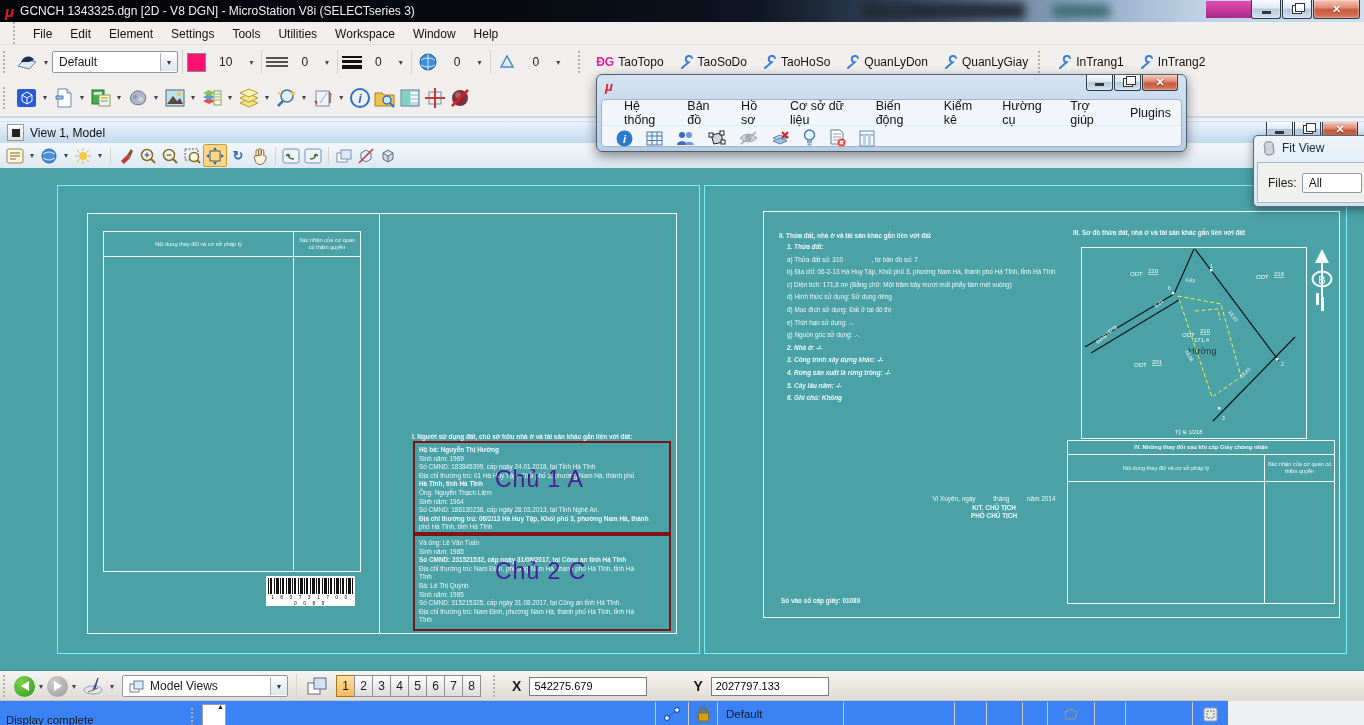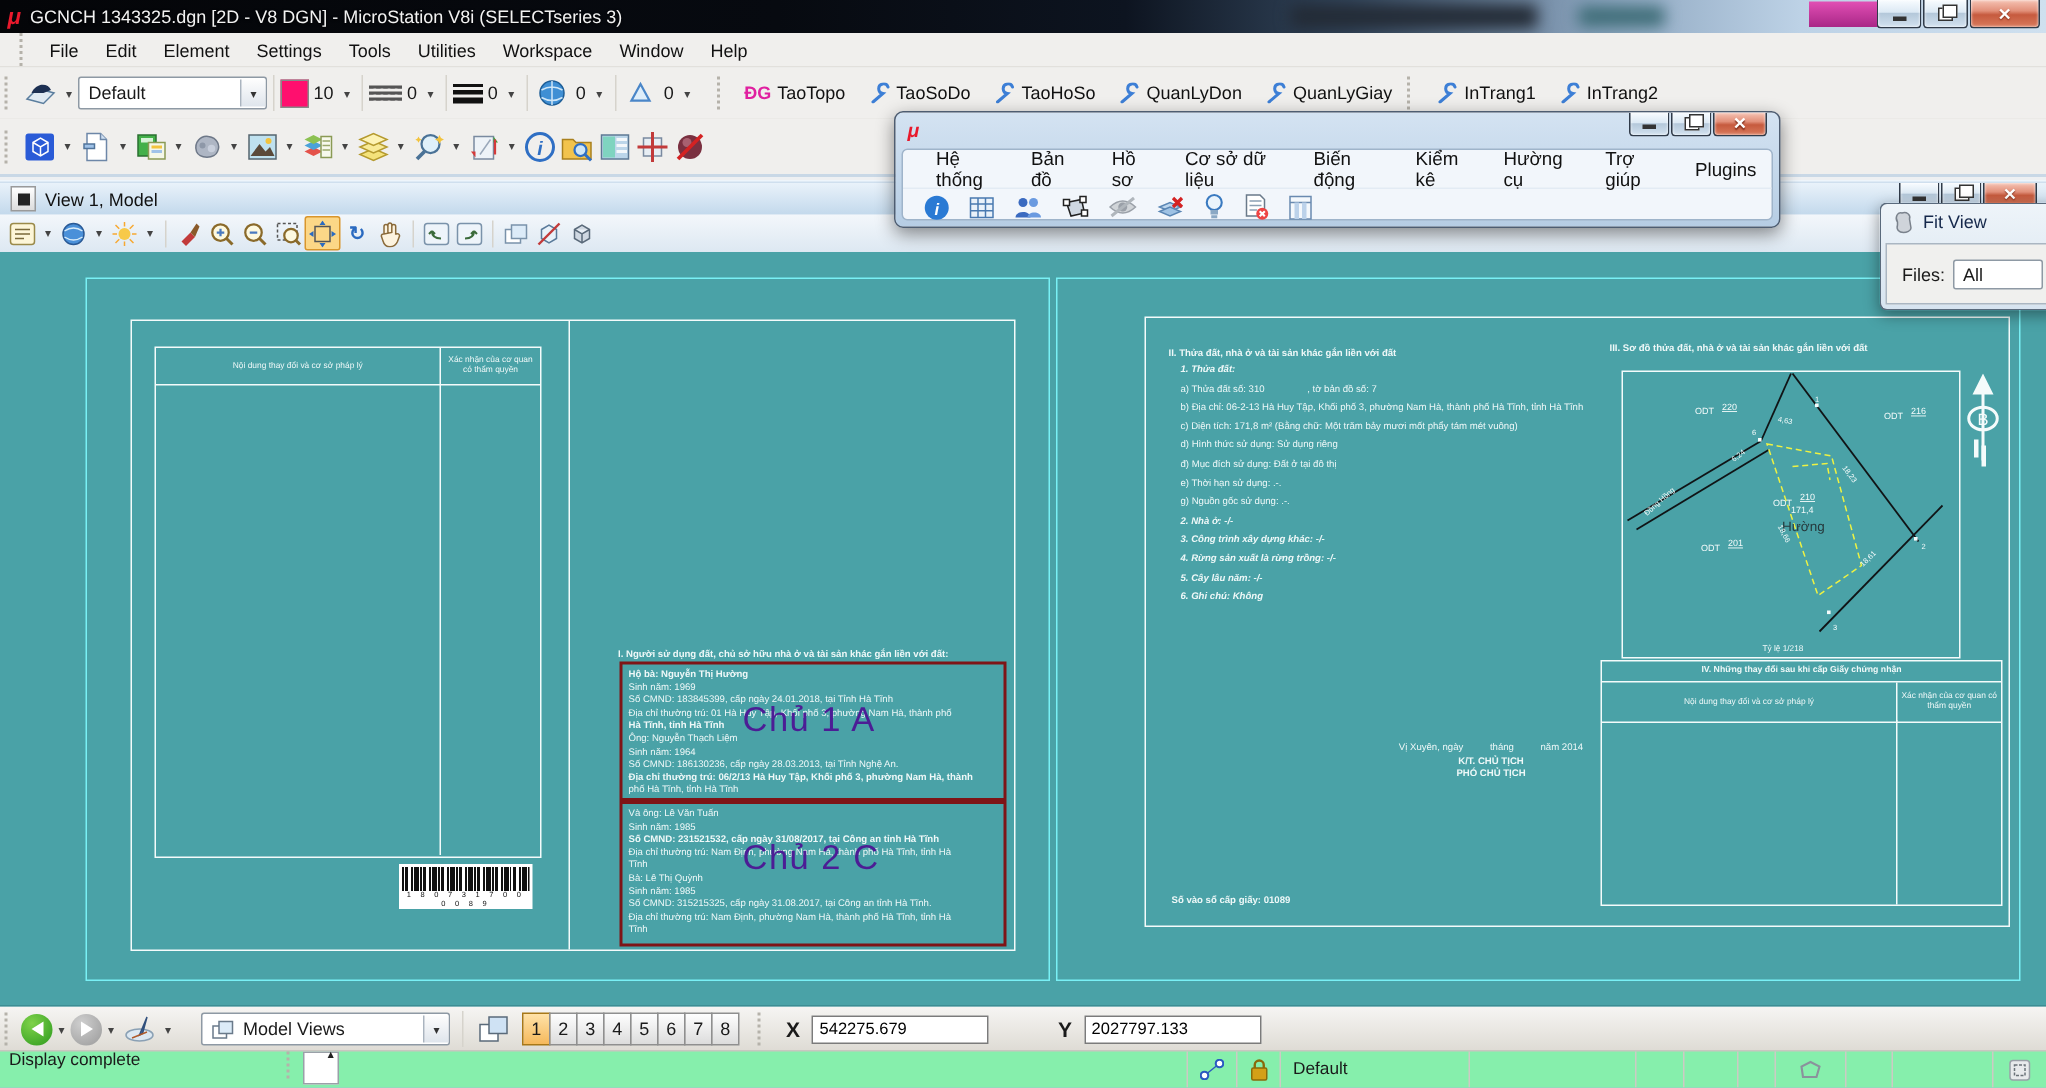--- a/index.html
+++ b/index.html
@@ -32,21 +32,21 @@
   #prim-toolbar{left:0;top:79px;width:1364px;height:37px;border-bottom:2px solid #c9d8e6}
   .grip{width:5px;height:22px;border-left:2px dotted #b5b2aa;margin:0 4px 0 3px}
   .vsep{width:1px;height:24px;background:#d6d3cc;margin:0 4px}
   .drop{font-size:8px;color:#444;padding:0 4px}
   .tbtn{display:flex;align-items:center;padding:2px;border-radius:2px}
   .combo{background:#fff;border:1px solid #8e99a4;border-radius:2px;height:20px;display:flex;align-items:center;
     font-size:12px;padding-left:6px;justify-content:space-between}
   .combo .cbtn{width:16px;height:18px;margin-left:6px;background:linear-gradient(#fdfdfd,#dfe5ec);border-left:1px solid #aab4bf;
     display:flex;align-items:center;justify-content:center;font-size:8px;color:#333}
   .swatch{width:17px;height:17px;background:#ff0f6e;border:1px solid #888}
-  .numlab{font-size:12px;padding:0 3px}
+  .numlab{font-size:12px;padding:0 13px}
   .linestyle{display:flex;flex-direction:column;gap:2px;width:22px}
   .linestyle i{height:1px;background:#555;border-bottom:1px dashed #555}
   .lineweight{display:flex;flex-direction:column;gap:2px;width:20px}
   .lineweight i{background:#111}
   .plug{display:flex;align-items:center;gap:4px;padding:3px 7px;font-size:12px;color:#111}
   .plug .plug-ic{color:#e020a0;font-weight:bold;font-size:12px}
   .icon24{width:25px;height:25px;display:flex;align-items:center;justify-content:center}
   
   #gcadas{left:596px;top:74px;width:589px;height:76px;border-radius:6px;border:1px solid #4e5d71;
     background:linear-gradient(#d4e3f2,#b6cde4);box-shadow:0 4px 12px rgba(0,0,0,.45);z-index:30}
@@ -97,22 +97,22 @@
   .circbtn.fwd{background:radial-gradient(circle at 35% 30%,#cfcfcf,#9a9a9a)}
   .tri-l{width:0;height:0;border-top:5px solid transparent;border-bottom:5px solid transparent;border-right:8px solid #fff}
   .tri-r{width:0;height:0;border-top:5px solid transparent;border-bottom:5px solid transparent;border-left:8px solid #fff}
   .viewnum{width:17px;height:20px;border:1px solid #8f8f8f;background:linear-gradient(#fefefe,#dcdcdc);
     display:flex;align-items:center;justify-content:center;font-size:12px;margin-left:-1px}
   .viewnum.active{background:linear-gradient(#ffe2a8,#f5b95c);border-color:#a87818}
   .coord-lab{font-weight:bold;font-size:14px;padding:0 8px}
   .coord-input{width:108px;height:17px;border:1px solid #7b7b7b;background:#fff;font-size:11px;
     font-family:"Liberation Sans",sans-serif;padding:0 4px}
   
-  #statusbar{left:0;top:700px;width:1364px;height:25px;background:#86efac;border-top:1px solid #c9c6c0;
-    display:flex;align-items:flex-start}
+  #statusbar{left:0;top:700px;width:1228px;height:25px;background:#3b82f6;border-top:1px solid #c9c6c0;
+    display:flex;align-items:flex-end}
   .scell{height:24px;border-left:1px solid #cdcac4;display:flex;align-items:center;justify-content:center}
   svg text{font-family:"Liberation Sans",sans-serif}
 </style>
 </head>
 <body>
 
 <div class="abs" id="titlebar">
   <span class="mu-logo">μ</span>
   <span id="title-text">GCNCH 1343325.dgn [2D - V8 DGN] - MicroStation V8i (SELECTseries 3)</span>
   <div class="abs blur-blob" style="left:860px;top:3px;width:165px;height:16px;background:#232b36"></div>
@@ -756,21 +756,21 @@
     </span>
   <span class="drop">▾</span>
   <span class="tbtn">
     <svg width="22" height="20" viewBox="0 0 22 20">
         <ellipse cx="11" cy="14" rx="9" ry="4" fill="#dce8f2" stroke="#8aa0b4"></ellipse>
         <path d="M11 14 L16 2 L13 13 Z" fill="#4a6a9a" stroke="#31507d"></path>
         <line x1="6" y1="16" x2="16" y2="12" stroke="#b05a2a"></line>
       </svg>
   </span>
   <span class="drop">▾</span>
-  <div class="combo" style="width:158px;margin-left:16px">
+  <div class="combo" style="width:158px;margin-left:4px">
     <span style="display:flex;align-items:center;gap:5px">
       <svg width="16" height="13" viewBox="0 0 16 13">
           <rect x="1" y="4" width="9" height="8" fill="#fff" stroke="#6a7a8a"></rect>
           <rect x="5" y="1" width="9" height="8" fill="#dcebf8" stroke="#6a7a8a"></rect>
         </svg>
       <span>Model Views</span>
     </span>
     <span class="cbtn">▾</span>
   </div>
   <div class="vsep" style="margin:0 8px"></div>

